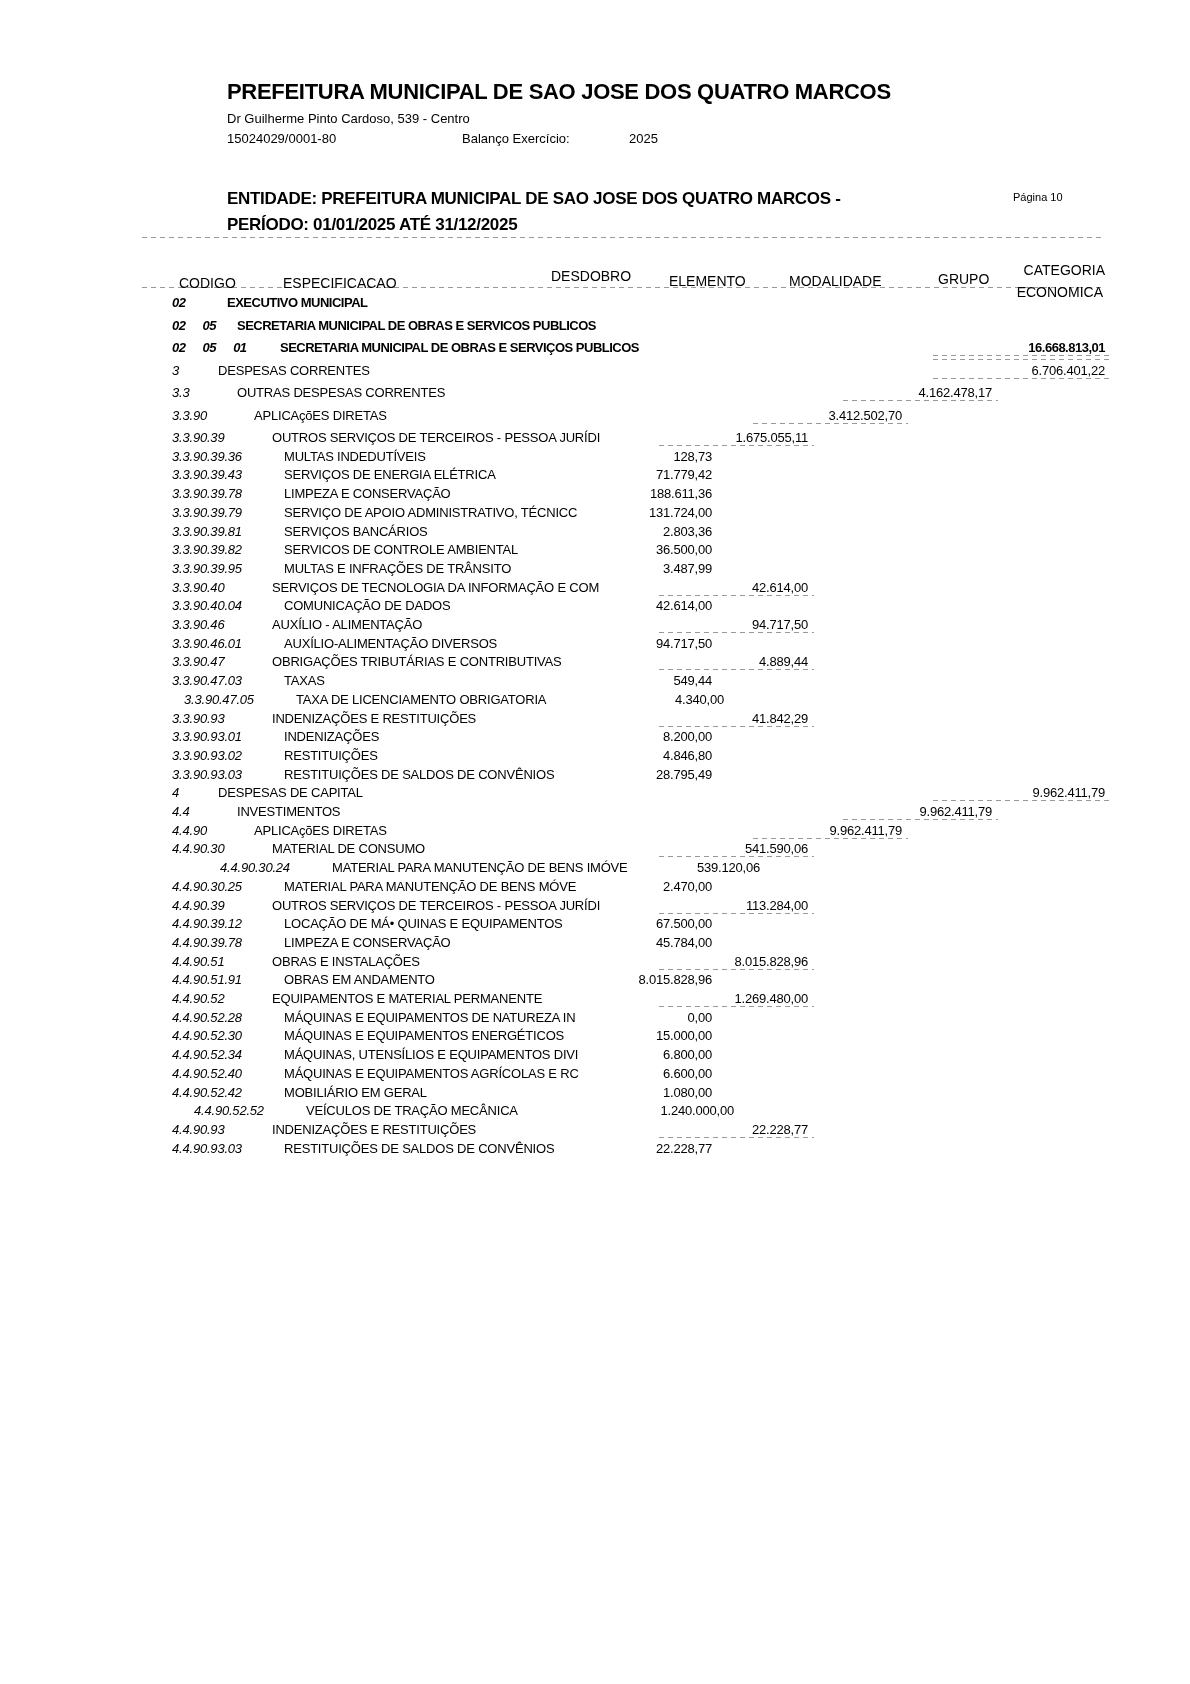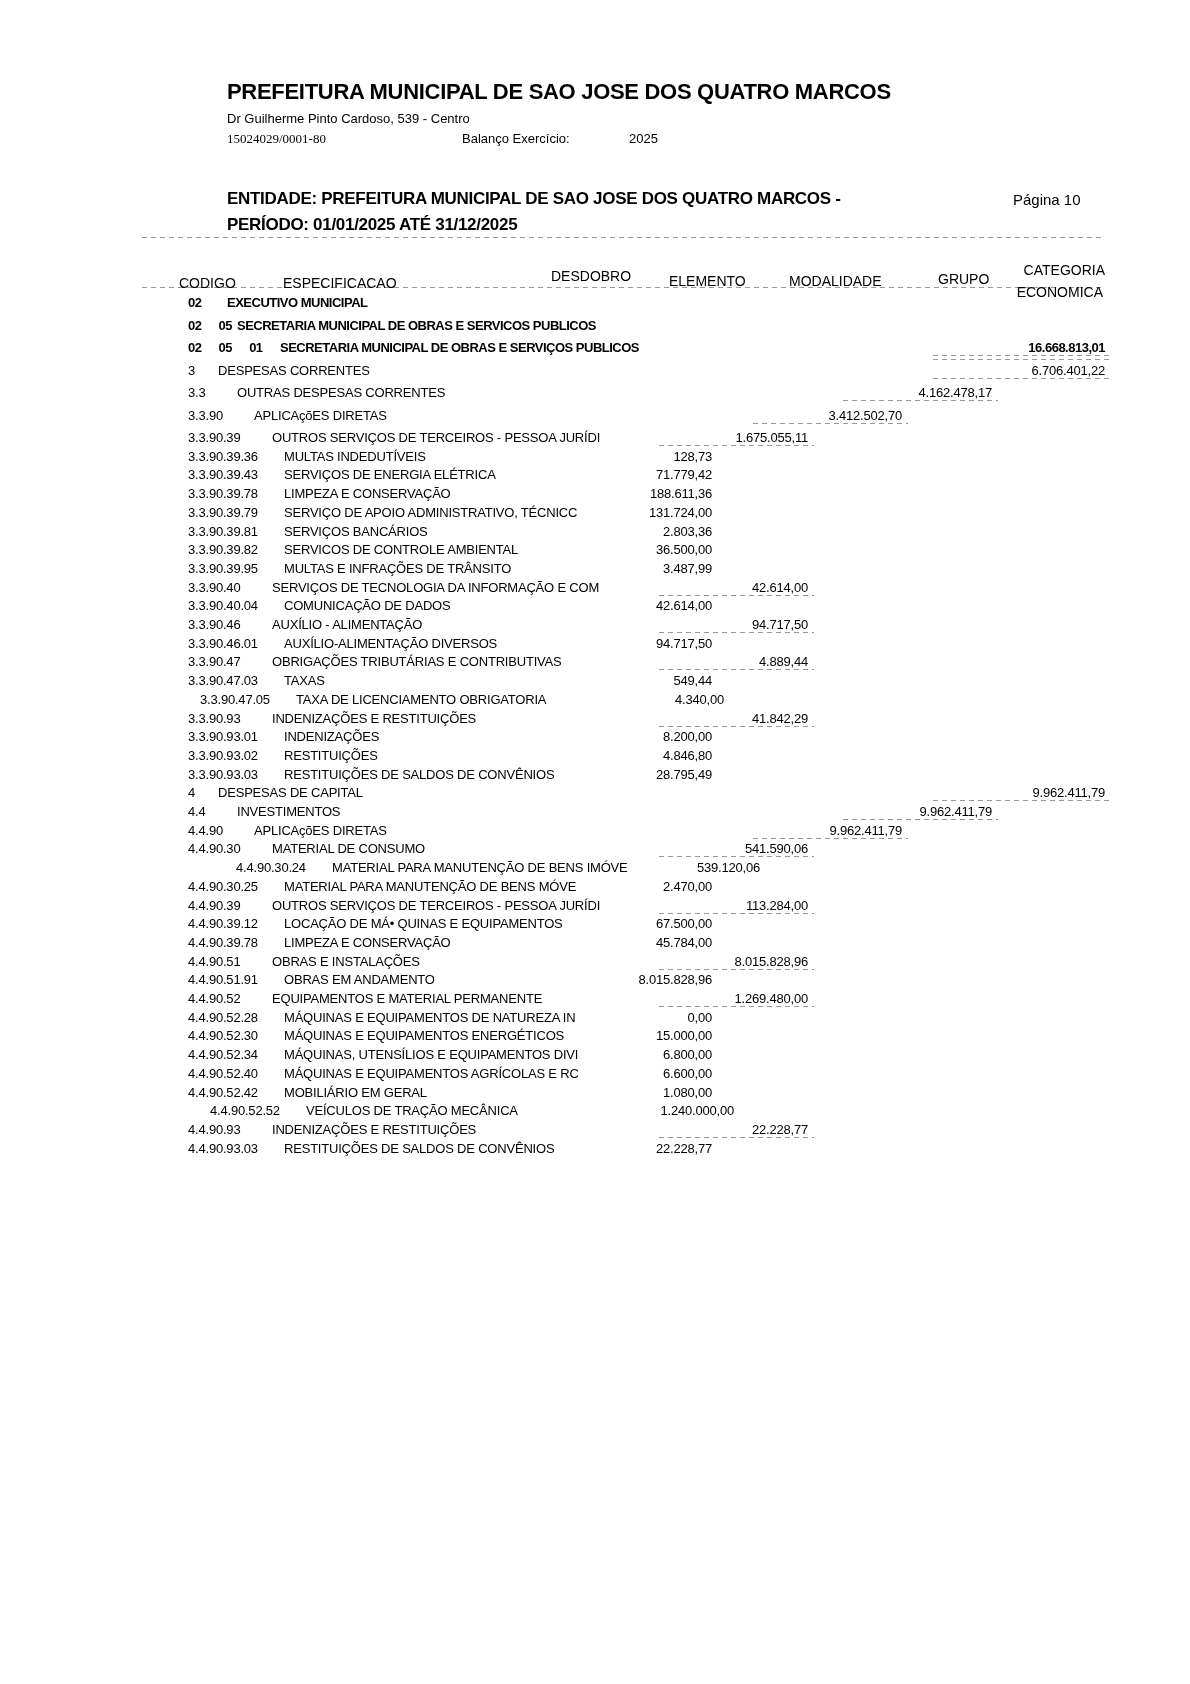--- a/index.html
+++ b/index.html
@@ -3,41 +3,41 @@
 <meta charset="utf-8">
 <style>
   html,body{margin:0;padding:0;background:#fff;}
   #page{position:relative;width:1190px;height:1684px;background:#ffffff;
         font-family:"Liberation Sans","DejaVu Sans",sans-serif;color:#000;overflow:hidden;}
   .abs{position:absolute;white-space:nowrap;margin-top:23px;}
   .org{font-size:22px;font-weight:bold;letter-spacing:-0.3px;}
   .addr{font-size:13px;}
   .meta{font-size:13px;}
   .h2{font-size:17px;font-weight:bold;letter-spacing:-0.3px;}
-  .pagenum{font-size:15px;}
+  .pagenum{font-size:11px;}
   .rule{position:absolute;height:1px;left:142px;width:962px;
         background:repeating-linear-gradient(90deg,#999 0,#999 5px,transparent 5px,transparent 9px);}
   .colhdr{font-size:14px;letter-spacing:0;}
   .trow{position:absolute;left:0;width:1190px;height:18px;font-size:13px;letter-spacing:-0.2px;}
   .trow.b{font-weight:bold;letter-spacing:-0.5px;}
-  .code{position:absolute;left:188px;}
+  .code{position:absolute;left:172px;font-style:italic;}
   .multi{word-spacing:14px;}
   .desc{position:absolute;}
   .val{position:absolute;width:200px;text-align:right;}
   .dash{position:absolute;height:1px;
         background:repeating-linear-gradient(90deg,#999 0,#999 5px,transparent 5px,transparent 9px);}
 </style>
 </head>
 <body>
 
 <div id="page">
 
   <div class="abs org" style="left:227px;top:56px;">PREFEITURA MUNICIPAL DE SAO JOSE DOS QUATRO MARCOS</div>
   <div class="abs addr" style="left:227px;top:88px;">Dr Guilherme Pinto Cardoso, 539 - Centro</div>
-  <div class="abs meta" style="left:227px;top:108px;font-family:Liberation Serif, serif;">15024029/0001-80</div>
+  <div class="abs meta" style="left:227px;top:108px;">15024029/0001-80</div>
   <div class="abs meta" style="left:462px;top:108px;">Balanço Exercício:</div>
   <div class="abs meta" style="left:629px;top:108px;">2025</div>
   <div class="abs h2" style="left:227px;top:166px;">ENTIDADE: PREFEITURA MUNICIPAL DE SAO JOSE DOS QUATRO MARCOS -</div>
   <div class="abs pagenum" style="left:1013px;top:168px;">Página 10</div>
   <div class="abs h2" style="left:227px;top:192px;">PERÍODO: 01/01/2025 ATÉ 31/12/2025</div>
 
   <div class="rule" style="top:237px;"></div>
   <div class="rule" style="top:287px;"></div>
 
   <div class="abs colhdr" style="left:179px;top:252px;">CODIGO</div>

